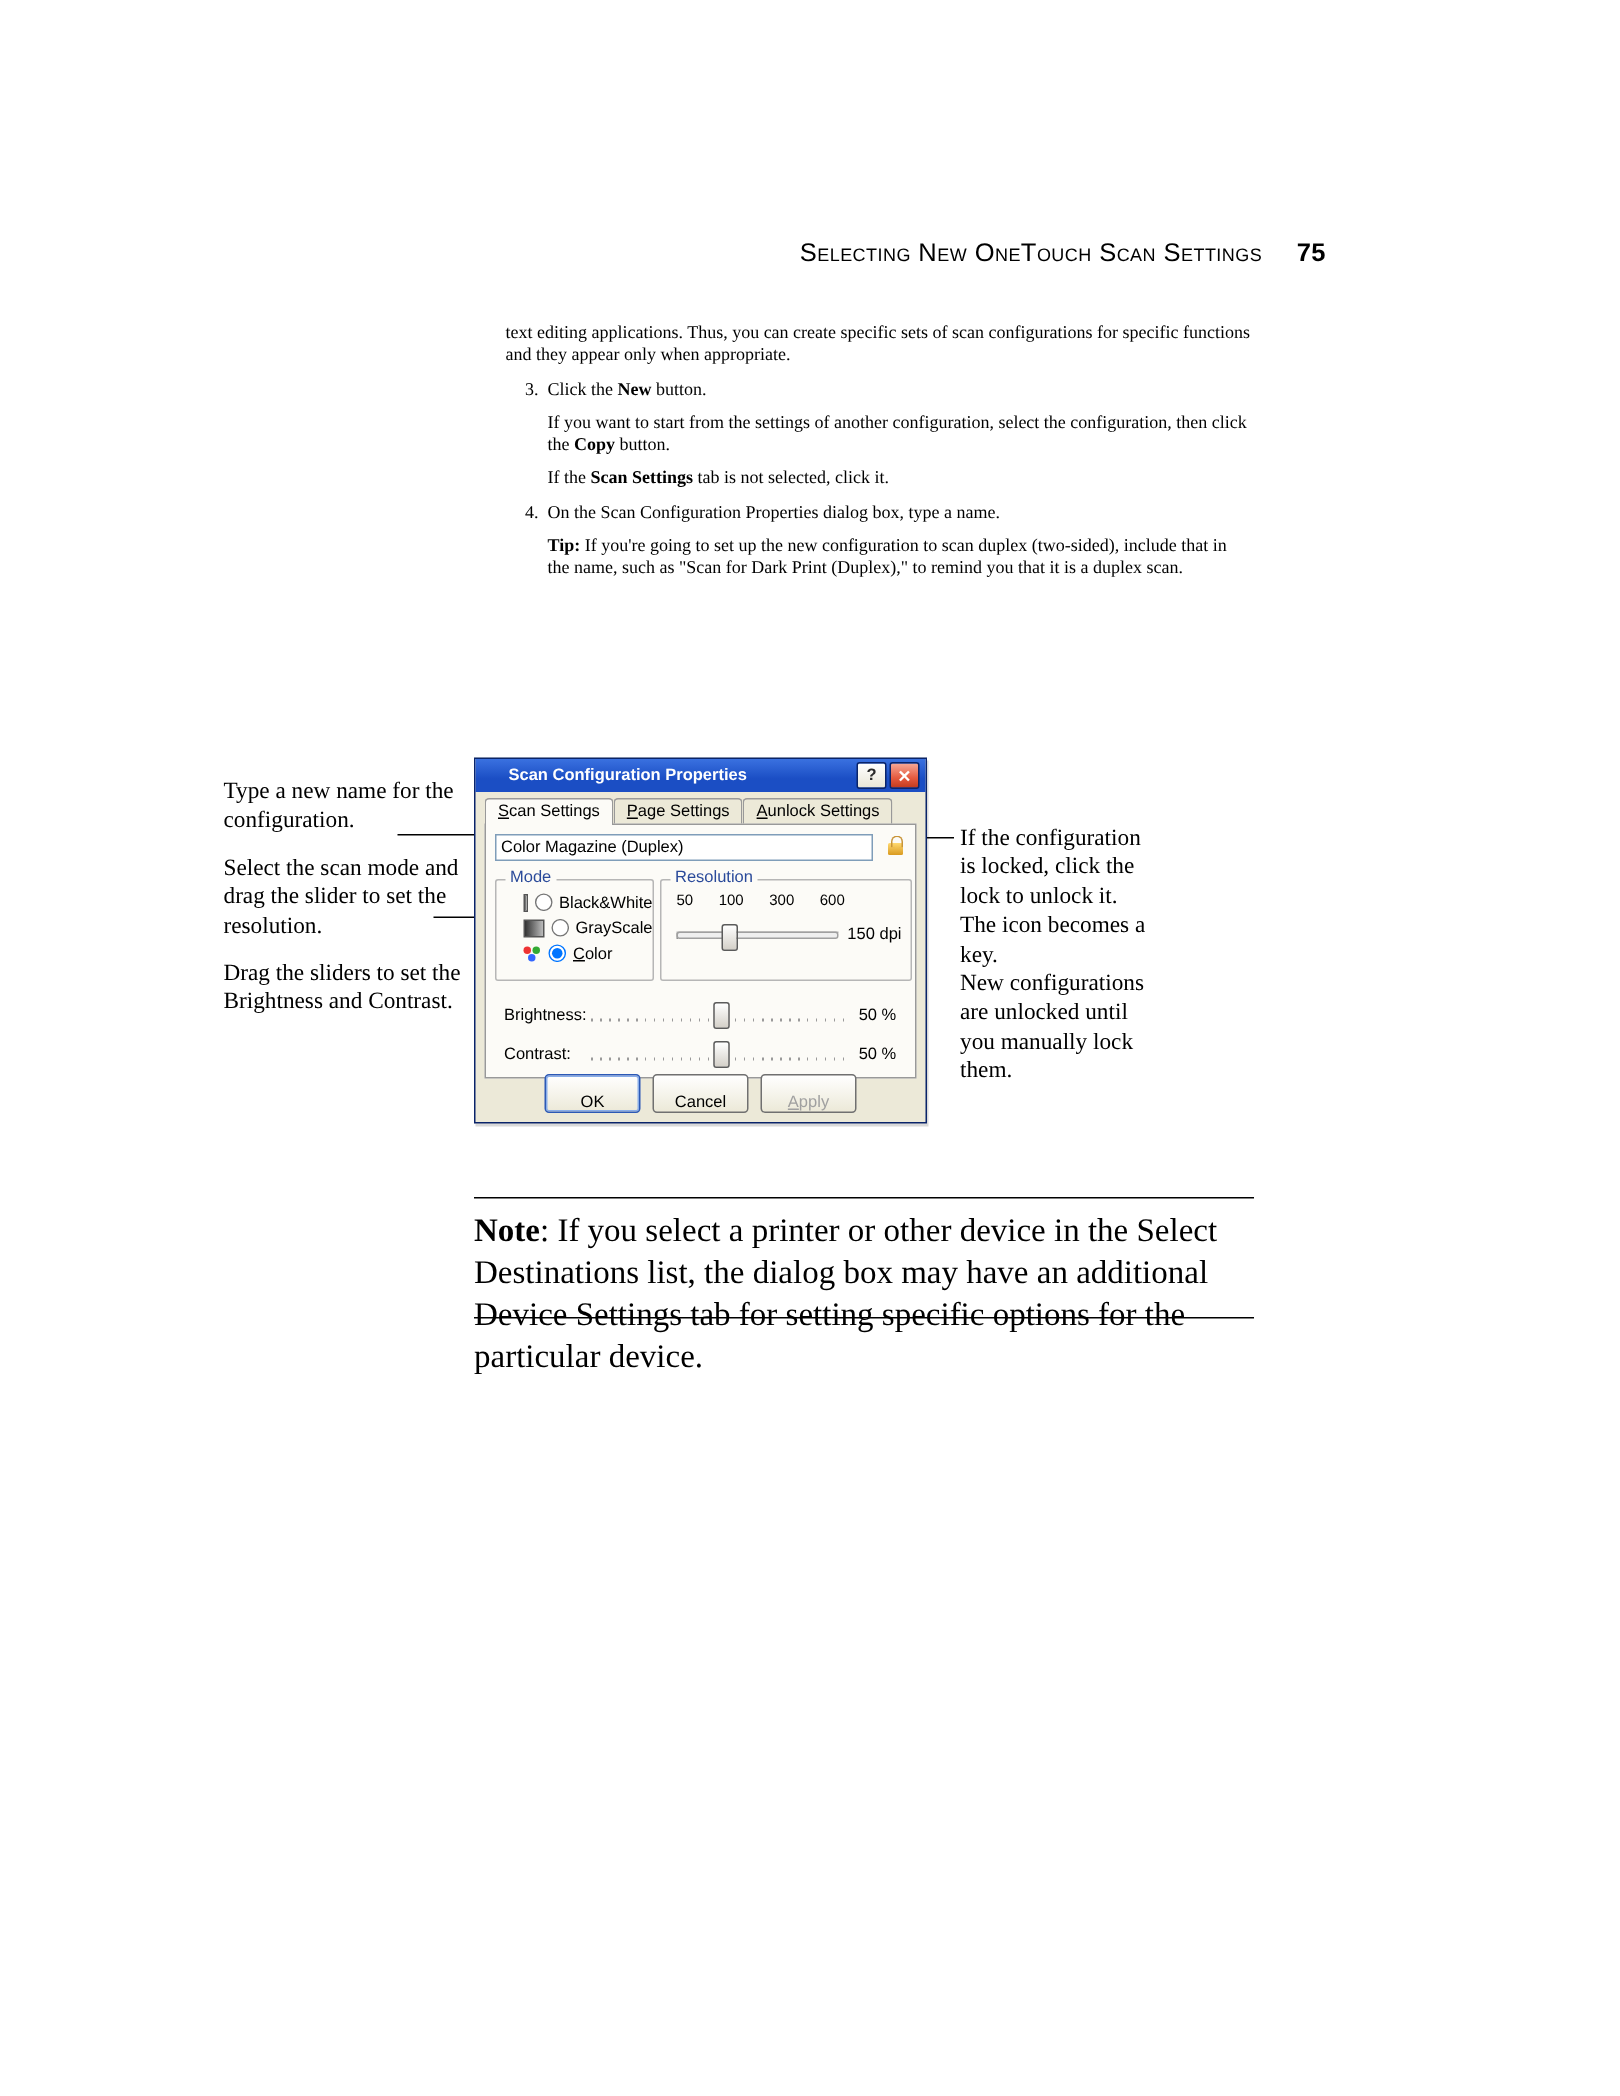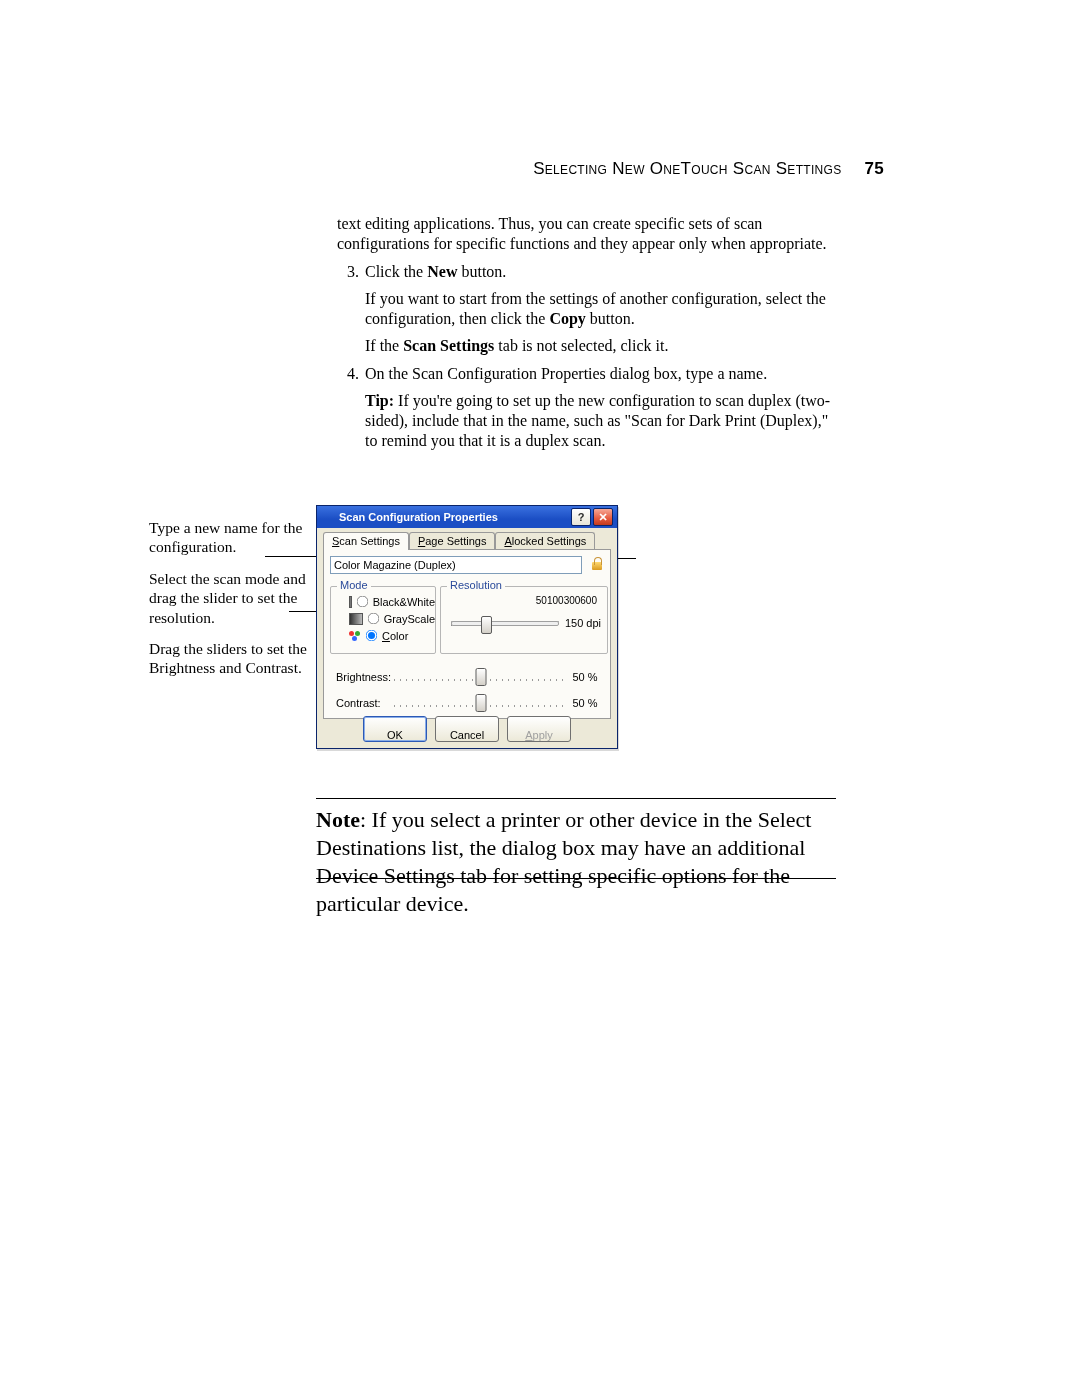--- a/index.html
+++ b/index.html
@@ -27,21 +27,21 @@
   }
   .runhead .pnum { font-weight: bold; margin-left: 18px; }
   .runhead .sc { font-variant: small-caps; }
 
   
   .body {
     position: absolute;
     left: 337px;
     top: 214px;
     width: 498px;
-    font-size: 16px;
+    font-size: 12px;
     line-height: 1.25;
   }
   .p { margin: 0 0 8px 0; }
   .step {
     margin: 8px 0 6px 0;
     padding-left: 28px;
     position: relative;
   }
   .step .num {
     position: absolute; left: 0; top: 0;
@@ -220,21 +220,21 @@
     position: absolute; width: 5px; height: 5px; border-radius: 50%;
   }
   .ico-clr i:nth-child(1){left:0;top:0;background:#e33;}
   .ico-clr i:nth-child(2){left:6px;top:0;background:#3a3;}
   .ico-clr i:nth-child(3){left:3px;top:5px;background:#36f;}
   input[type=radio]{margin:0;transform:scale(.9);}
 
   .ticks {
     position: absolute; left: 10px; top: 8px; right: 10px;
     font-size: 10px;
-    display: flex; justify-content: flex-end; color:#000;
+    display: flex; justify-content: flex-start; color:#000;gap:17px;
   }
   .slider {
     position: absolute; left: 10px; right: 48px; top: 34px;
     height: 4px;
     background: repeating-linear-gradient(90deg,#888 0 1px,transparent 1px 8px);
     border-top: 1px solid #b0b0b0;
   }
   .slider .track {
     position: absolute; left:0; right:0; top: -1px; height:3px;
     background:#efefef; border:1px solid #a0a0a0; border-radius:2px;
@@ -323,20 +323,24 @@
       </p>
     </div>
   </div>
 
   <div class="callouts">
     <p class="ctext">Type a new name for the configuration.</p>
     <p class="ctext">Select the scan mode and drag the slider to set the resolution.</p>
     <p class="ctext">Drag the sliders to set the Brightness and Contrast.</p>
   </div>
 
+  <div class="callouts-right">
+    <p class="ctext" style="white-space:pre-line;">If the configuration is locked, click the lock to unlock it. The icon becomes a key.
+New configurations are unlocked until you manually lock them.</p>
+  </div>
 
   <div class="leader" style="left:265px; top:556px; width:55px;"></div>
   <div class="leader" style="left:289px; top:611px; width:31px;"></div>
   <div class="leader" style="left:608px; top:558px; width:28px;"></div>
 
   <div class="dlg">
     <div class="titlebar">
       <span>Scan Configuration Properties</span>
       <span class="spacer"></span>
       <span class="titlebtn">
@@ -348,21 +352,21 @@
     </div>
 
     <div class="tabs">
       <div class="tab active">
         <span class="ul">S</span><span>can Settings</span>
       </div>
       <div class="tab">
         <span class="ul">P</span><span>age Settings</span>
       </div>
       <div class="tab">
-        <span class="ul">A</span><span>locked Settings</span>
+        <span class="ul">A</span><span>unlock Settings</span>
       </div>
     </div>
 
     <div class="tabpane">
       <input class="cfgname" value="Color Magazine (Duplex)" style="">
       <span class="lockicon"></span>
 
       <div class="grp mode">
         <span class="legend">Mode</span>
         <div class="radio-row" style="margin-top:8px;">

